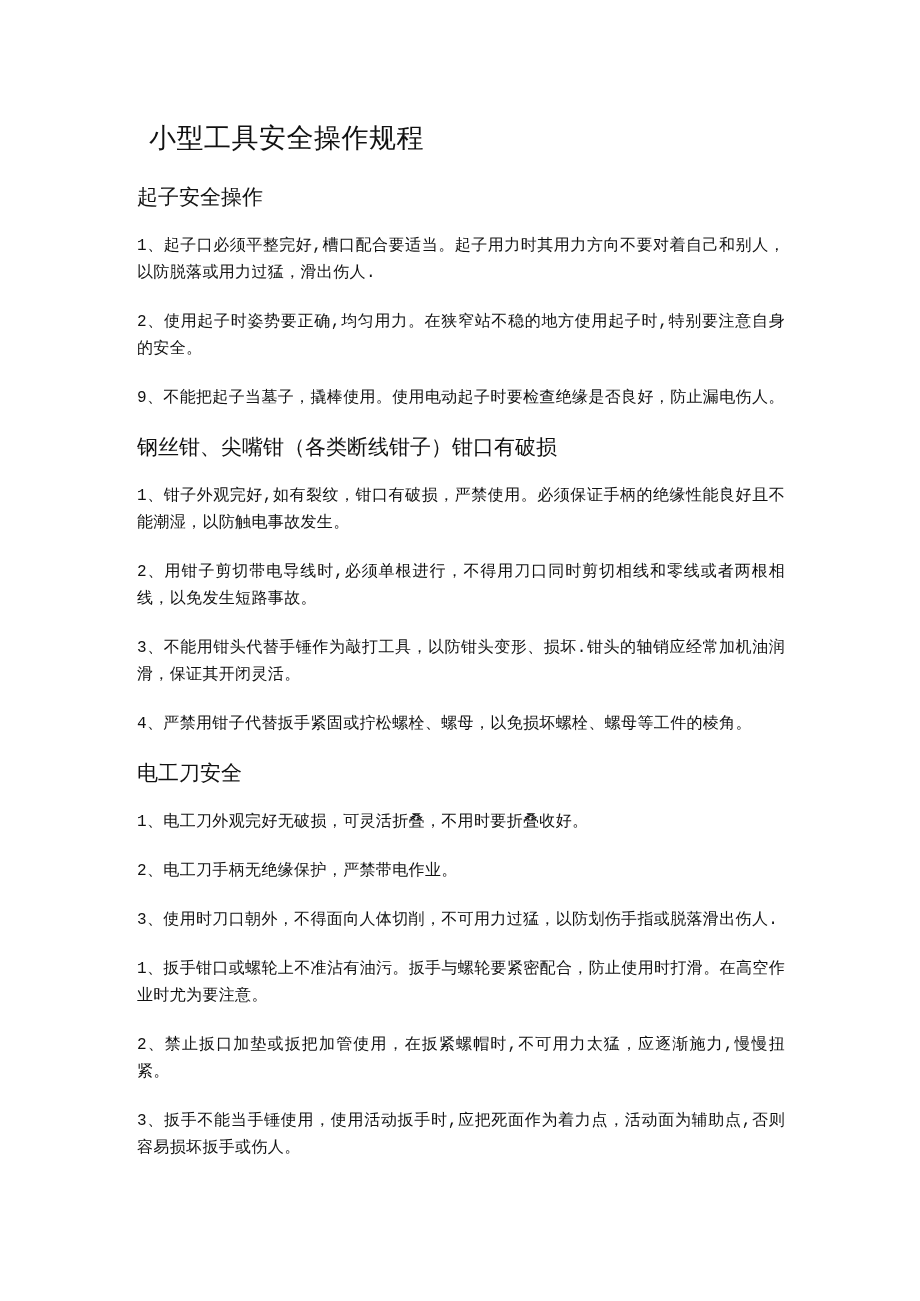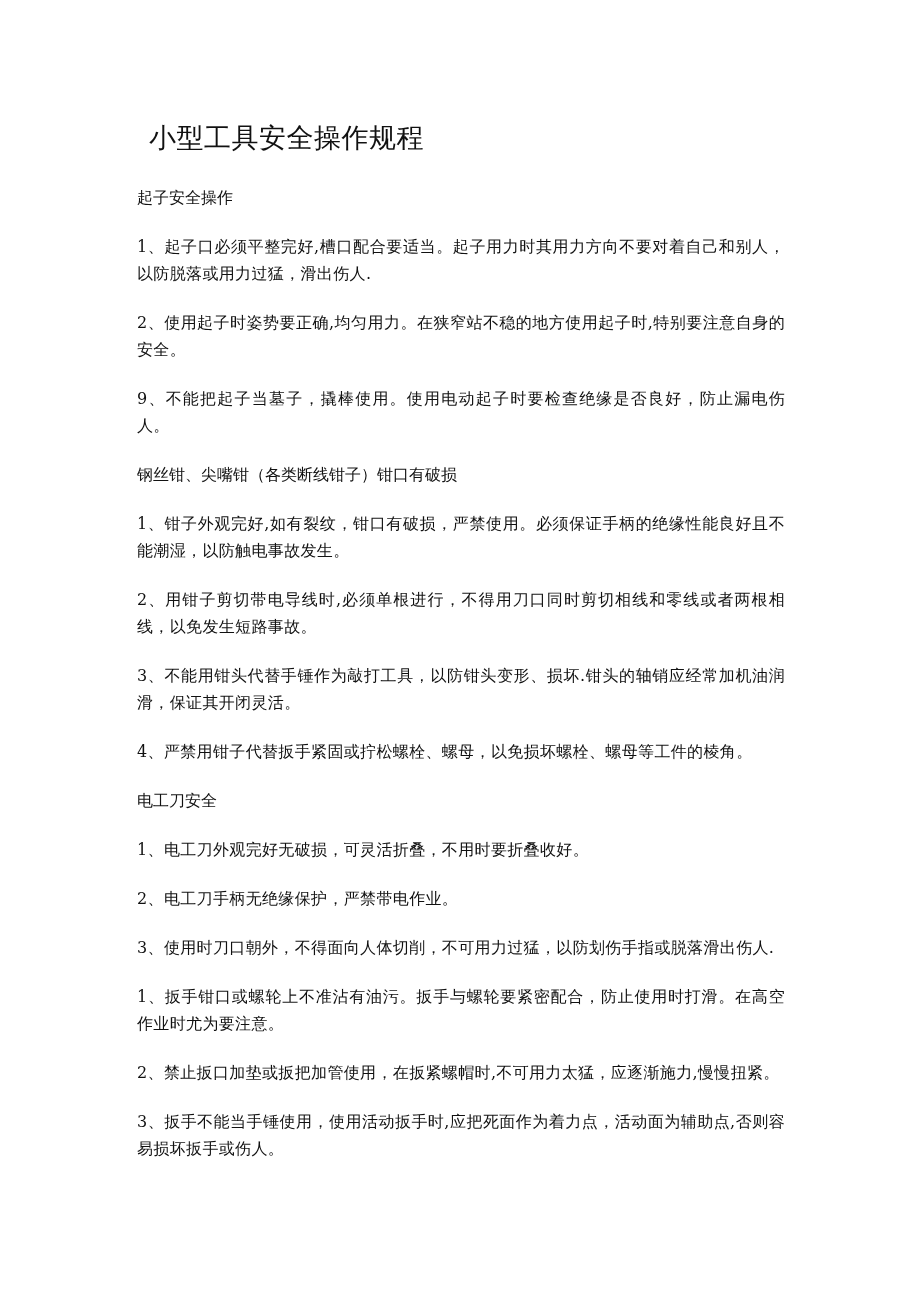--- a/index.html
+++ b/index.html
@@ -22,31 +22,32 @@
       width: 648px;
     }
     .title {
       font-size: 27px;
       line-height: 40px;
       margin: 0 0 26px 12px;
       font-weight: normal;
       letter-spacing: 0.5px;
     }
     .section-heading {
-      font-size: 16px;
+      font-size: 21px;
       line-height: 27px;
       margin: 0 0 22px 0;
       font-weight: normal;
     }
     .para {
       font-size: 16px;
       line-height: 27px;
       margin: 0 0 22px 0;
       text-align: justify;
       letter-spacing: 0.35px;
+      font-family: Liberation Mono, monospace;
     }
   </style>
 </head>
 <body>
 
 <div class="page">
   <h1 class="title">小型工具安全操作规程</h1>
 
   <div>
     <p class="section-heading">起子安全操作</p>

